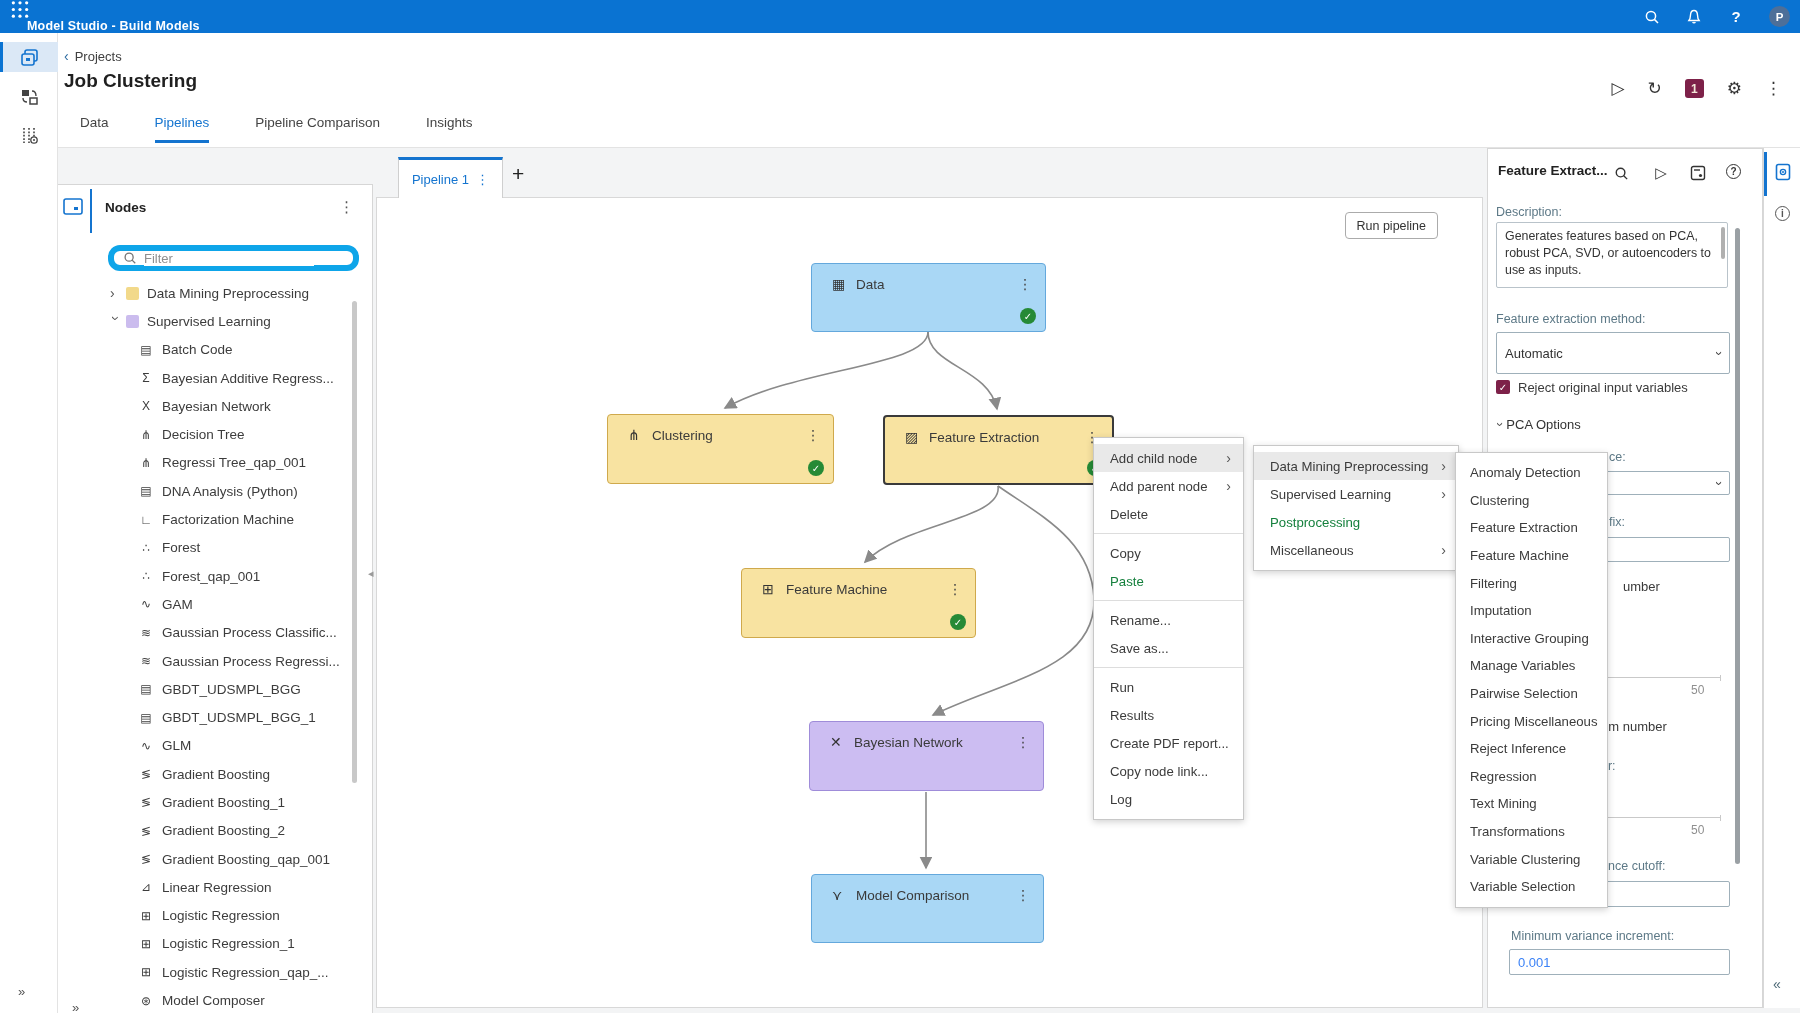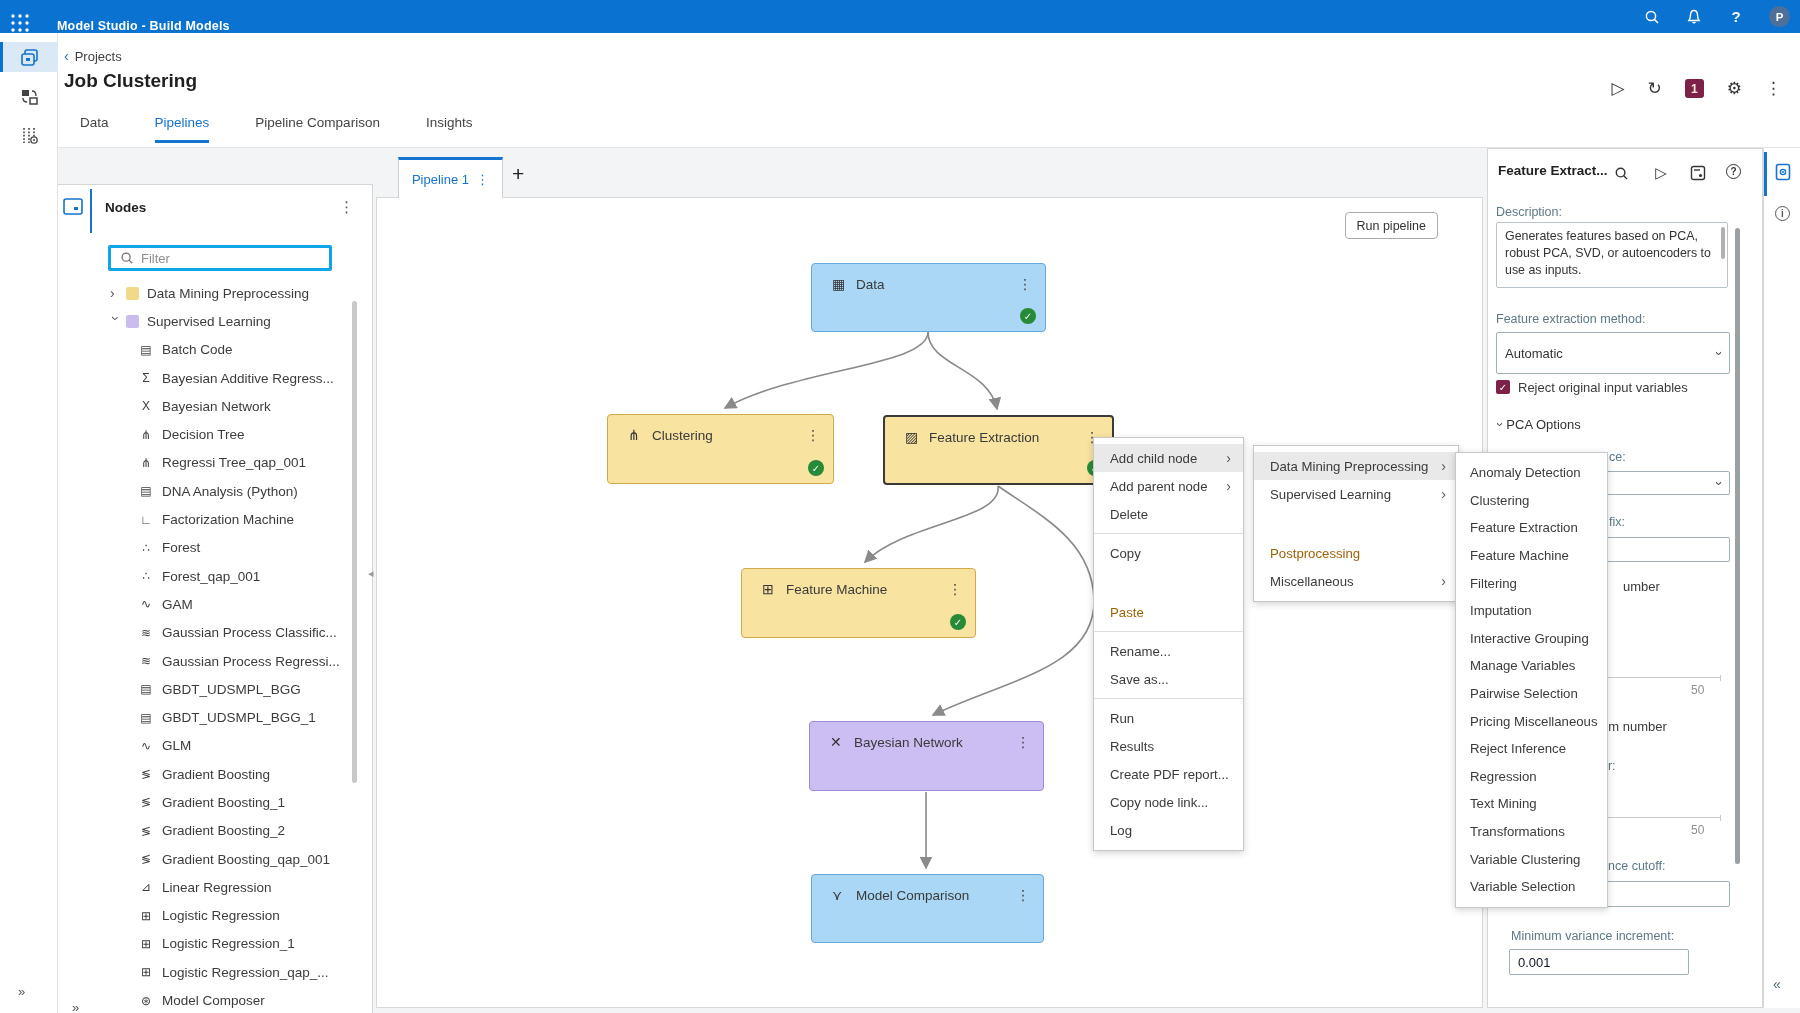--- a/index.html
+++ b/index.html
@@ -1,21 +1,21 @@
 <!DOCTYPE html>
 <html><head>
 <meta charset="utf-8">
 <style>
   * { margin:0; padding:0; box-sizing:border-box; }
   html,body { width:1800px; height:1013px; overflow:hidden; }
   body { font-family:"Liberation Sans", sans-serif; background:#f3f4f5; color:#333; }
   #app { position:relative; width:1800px; height:1013px; }
 
   
-  #topbar { position:absolute; left:0; top:0; width:1800px; height:33px; background:#0a73d2; display:flex; align-items:flex-end; }
+  #topbar { position:absolute; left:0; top:0; width:1800px; height:33px; background:#0a73d2; display:flex; align-items:flex-start;flex-direction:column; }
   #topbar .grid-ic { margin-left:10px; width:20px; height:20px; }
   #topbar .apptitle { color:#fff; font-weight:bold; font-size:12.5px; margin-left:27px; letter-spacing:.2px; }
   #topbar .tb-right { position:absolute; right:10px; top:0; height:33px; display:flex; align-items:center; gap:24px; }
   .tb-ic { width:18px; height:18px; display:flex; align-items:center; justify-content:center; color:#fff; font-size:13px; cursor:pointer; }
   .avatar { width:21px; height:21px; border-radius:50%; background:#4d6f99; color:#fff; font-size:11.5px; font-weight:bold; display:flex; align-items:center; justify-content:center; }
 
   
   #leftrail { position:absolute; left:0; top:33px; width:58px; height:980px; background:#fff; border-right:1px solid #e3e3e3; }
   .rail-item { position:relative; width:58px; height:30px; display:flex; align-items:center; justify-content:center; margin-top:9px; cursor:pointer; }
   .rail-item.sel { background:#dbe8f6; }
@@ -33,21 +33,21 @@
   #tabs { position:absolute; left:22px; top:82px; display:flex; gap:46px; font-size:13.5px; color:#444; }
   .tab { padding-bottom:10px; cursor:pointer; }
   .tab.active { color:#1474cf; border-bottom:3px solid #1474cf; }
 
   
   #nodespanel { position:absolute; left:58px; top:148px; width:315px; height:838px; background:#fff; border:1px solid #d6d6d6; border-left:none;margin-top:36px; }
   #np-collapse { position:absolute; left:5px; top:13px; width:20px; height:18px; cursor:pointer; }
   #np-vline { position:absolute; left:32px; top:4px; width:2px; height:44px; background:#1474cf; }
   #np-title { position:absolute; left:47px; top:15px; font-weight:bold; font-size:13.5px; color:#222; }
   #np-kebab { position:absolute; left:281px; top:13px; font-size:15px; color:#555; cursor:pointer; }
-  #np-filter { position:absolute; left:50px; top:60px; width:224px; height:26px; border:3px solid #0ea5e9; border-radius:2px; display:flex; align-items:center; background:#fff; }
+  #np-filter { position:absolute; left:50px; top:60px; width:251px; height:26px; border:6px solid #0ea5e9; border-radius:12px; display:flex; align-items:center; background:#fff; }
   #np-filter input { border:none; outline:none; font-size:13px; color:#555; width:170px; font-family:"Liberation Sans",sans-serif; }
   #np-filter input::placeholder { color:#8f8f8f; }
   #np-filter svg { margin:0 7px 0 9px; }
   #tree-list { position:absolute; left:0; top:94px; width:300px; }
   .trow { height:28.3px; display:flex; align-items:center; cursor:pointer; }
   .caret { display:inline-block; width:12px; margin-left:52px; color:#555; font-size:14px; }
   .caret.exp { transform:rotate(90deg) translateX(1px); }
   .chip { width:13px; height:13px; border-radius:2px; margin-left:4px; }
   .tlabel { font-size:13.5px; color:#3c3c3c; margin-left:8px; white-space:nowrap; }
   .ticon { width:16px; margin-left:80px; font-size:12px; color:#3c3c3c; text-align:center; }
@@ -67,21 +67,21 @@
   .cnode .nkebab { position:absolute; right:13px; top:12px; font-size:14px; color:#444; cursor:pointer; }
   .cnode .ncheck { position:absolute; right:9px; bottom:7px; width:16px; height:16px; border-radius:50%; background:#268a36; color:#fff; font-size:10px; display:flex; align-items:center; justify-content:center; }
   #canvas-handle { position:absolute; left:-9px; top:369px; color:#9a9a9a; font-size:11px; }
 
   
   .menu { position:absolute; background:#fff; border:1px solid #c8c8c8; box-shadow:0 2px 7px rgba(0,0,0,.18); padding:6px 0; z-index:10; }
   .mrow { height:28px; display:flex; align-items:center; padding:0 12px 0 16px; font-size:13.2px; color:#3b3b3b; cursor:pointer; white-space:nowrap; }
   .mrow .mlabel { flex:1; }
   .mrow .marrow { color:#555; font-size:14px; margin-left:10px; }
   .mrow.hl { background:#e9e9e9; }
-  .mrow.dis { color:#a16207; cursor:default;margin-top:31px; }
+  .mrow.dis { color:#15803d; cursor:default; }
   .msep { height:1px; background:#ddd; margin:5px 0; }
   #menu-main { left:1093px; top:437px; width:151px; }
   #menu-sub1 { left:1253px; top:445px; width:206px; }
   #menu-sub2 { left:1455px; top:452px; width:153px; }
   #menu-sub2 .mrow { height:27.6px; padding-left:14px; }
 
   
   #rightpanel { position:absolute; left:1487px; top:148px; width:276px; height:860px; background:#fff; border:1px solid #d6d6d6; }
   #rp-title { position:absolute; left:10px; top:14px; font-weight:bold; font-size:13.5px; color:#222; white-space:nowrap; }
   .rp-hic { position:absolute; top:15px; width:18px; height:18px; display:flex; align-items:center; justify-content:center; color:#333; font-size:15px; cursor:pointer; }
@@ -425,21 +425,21 @@
     <div class="frag" style="left:135px;top:430px;font-size:13px;color:#3a3a3a">umber</div>
     <div class="sliderline" style="left:115px;top:528px;width:118px"></div>
     <div class="slval" style="left:203px;top:534px">50</div>
     <div class="frag" style="left:113px;top:570px;font-size:13px;color:#3a3a3a">um number</div>
     <div class="rp-label frag" style="left:113px;top:610px">er:</div>
     <div class="sliderline" style="left:113px;top:668px;width:120px"></div>
     <div class="slval" style="left:203px;top:674px">50</div>
     <div class="rp-label frag" style="left:120px;top:710px">nce cutoff:</div>
     <div class="rp-box" style="left:23px;top:732px;width:219px;height:26px"></div>
     <div class="rp-label" style="left:23px;top:780px">Minimum variance increment:</div>
-    <div class="rp-box" style="left:21px;top:800px;width:180px;height:26px;font-size:13px;color:#0f172a;display:flex;align-items:center;padding:0 8px">0.001</div>
+    <div class="rp-box" style="left:21px;top:800px;width:221px;height:26px;font-size:13px;color:#3b82f6;display:flex;align-items:center;padding:0 8px">0.001</div>
   </div>
 
   <div id="rightrail">
     <div id="rr-active"></div>
     <span class="rr-ic" style="top:14px">
       <svg width="18" height="18" viewBox="0 0 18 18">
           <rect x="2.5" y="1.5" width="13" height="15" rx="2" fill="none" stroke="#1474cf" stroke-width="1.6"></rect>
           <circle cx="9" cy="9" r="2.6" fill="none" stroke="#1474cf" stroke-width="1.4"></circle>
           <circle cx="9" cy="9" r="1" fill="#1474cf"></circle>
         </svg>

